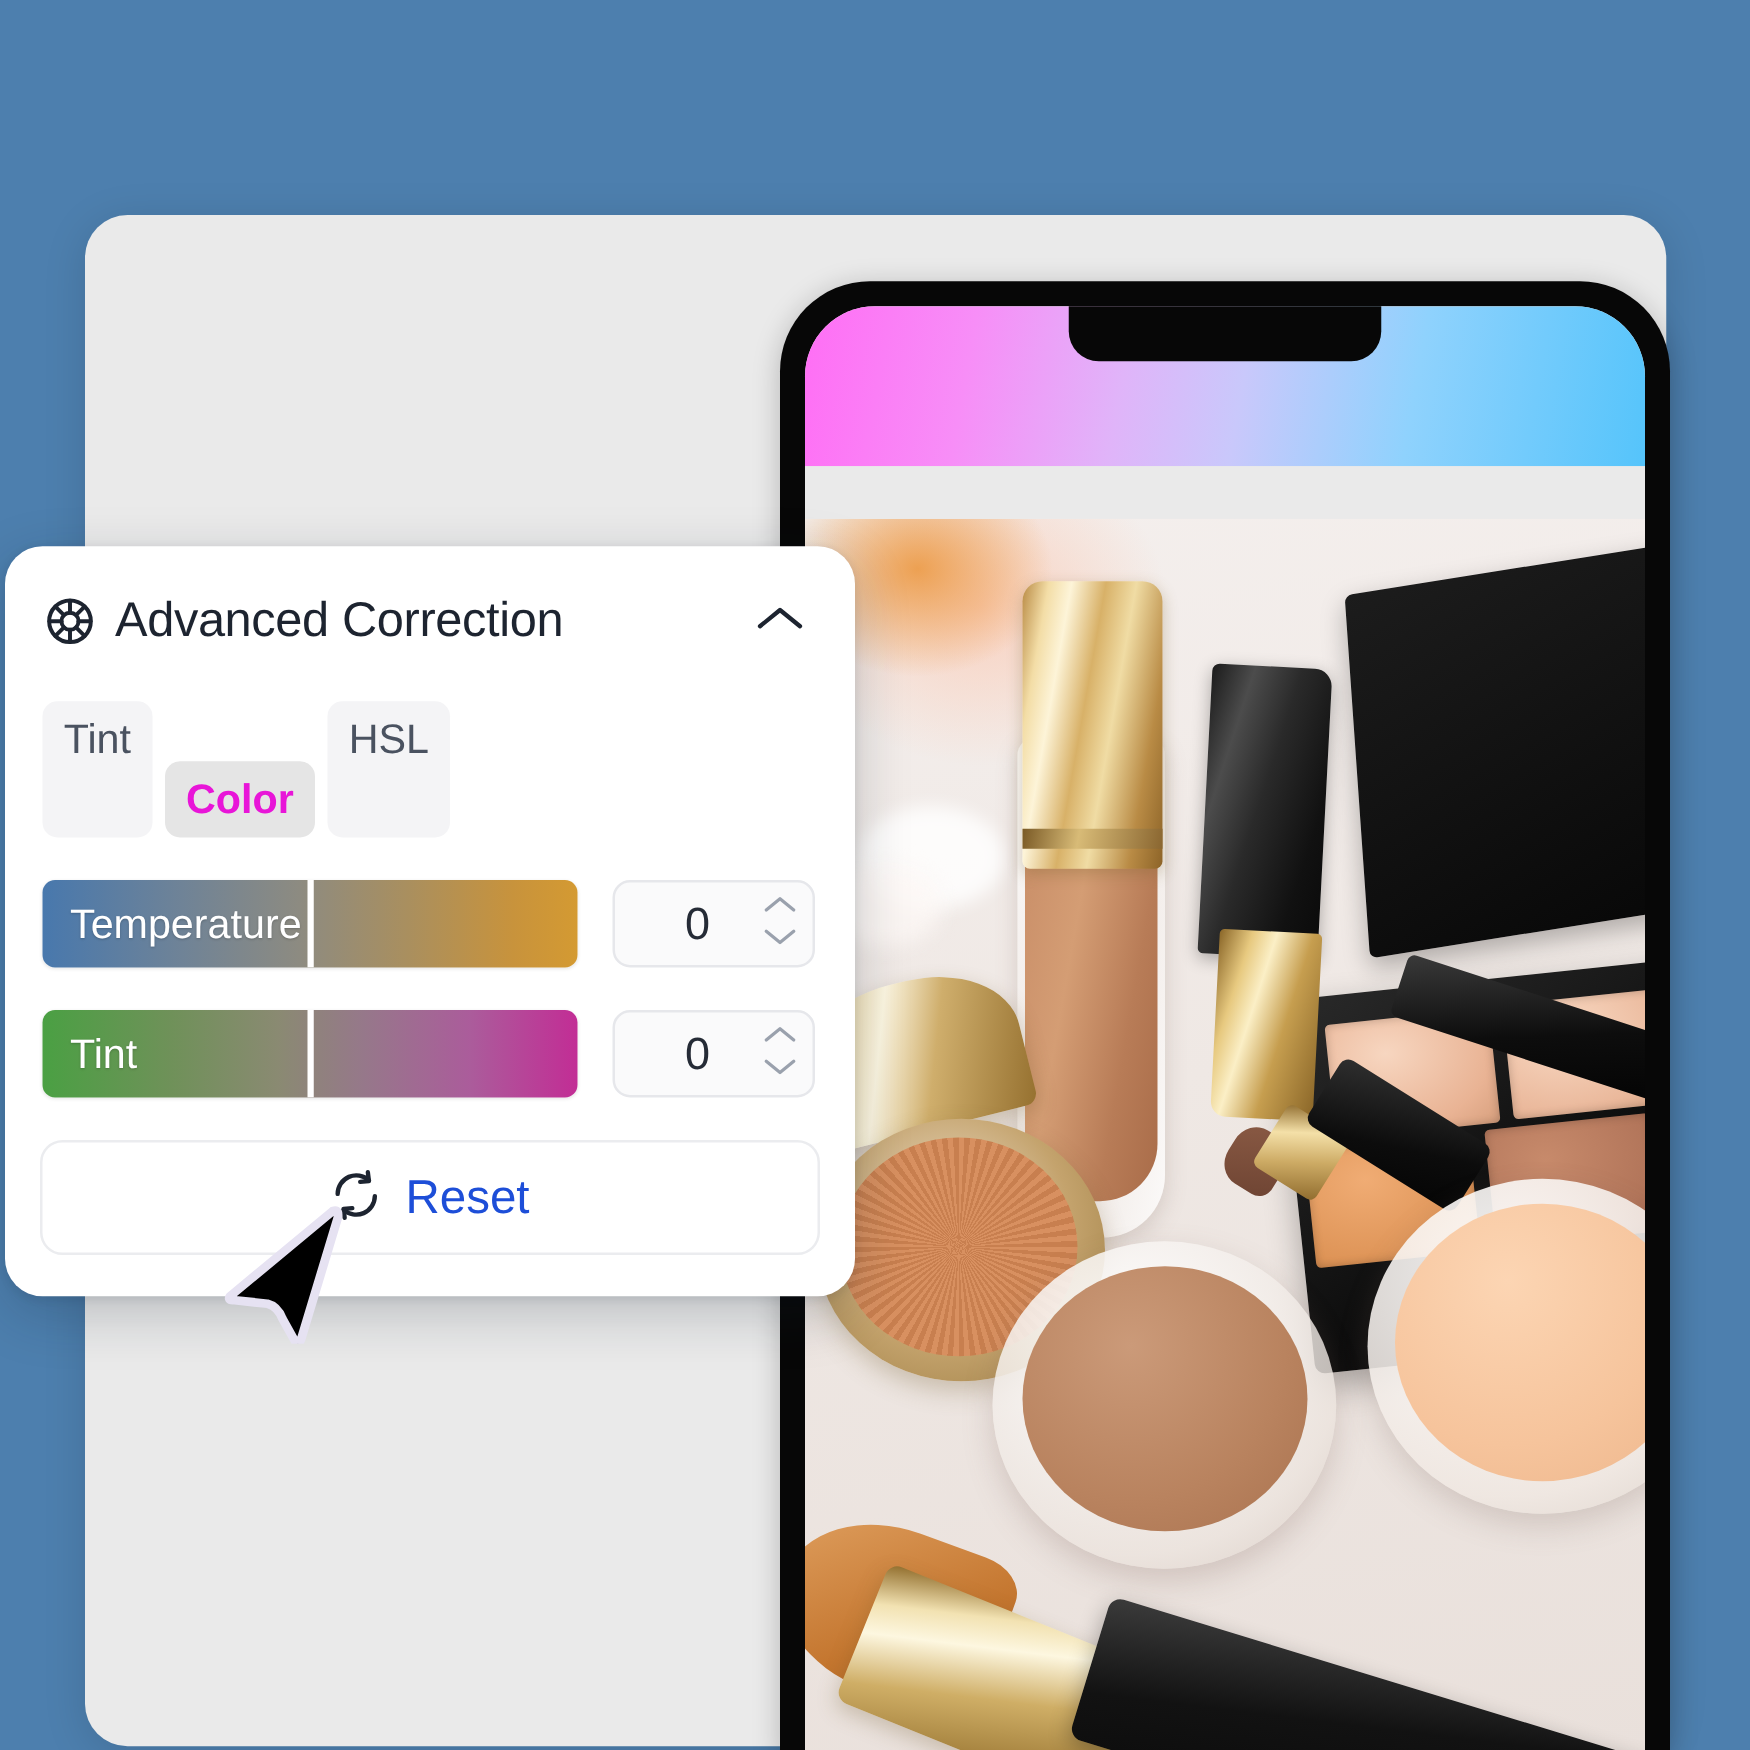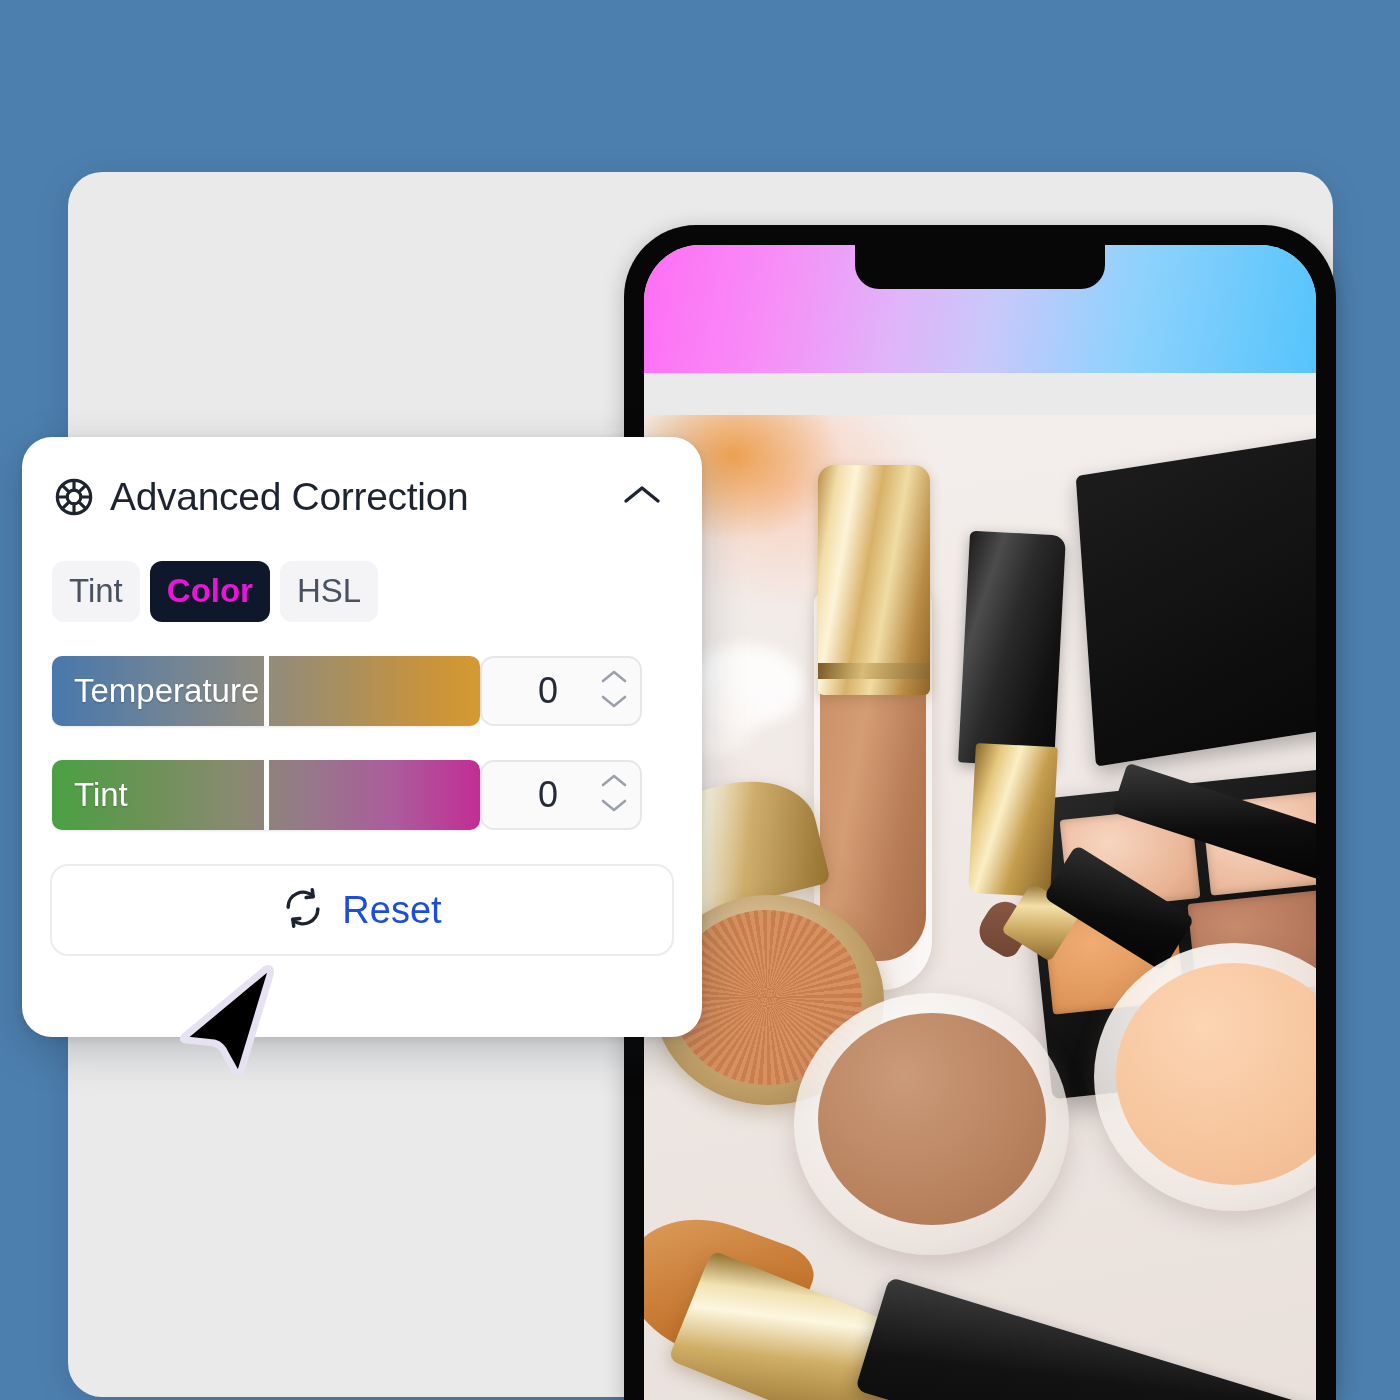--- a/index.html
+++ b/index.html
@@ -299,21 +299,21 @@
     left: 500px; top: 170px; width: 92px; height: 92px;
     border-radius: 50%;
     background: radial-gradient(circle at 40% 35%, #f3e0be, #cfae74);
     filter: blur(5px);
     opacity: 0.9;
   }
 
   
   .panel {
     position: absolute;
-    left: 22px;
+    left: 4px;
     top: 437px;
     width: 680px;
     height: 600px;
     background: #ffffff;
     border-radius: 30px;
     box-shadow: 0 14px 44px rgba(20,30,45,0.22), 0 2px 8px rgba(20,30,45,0.10);
     z-index: 30;
     padding: 30px 28px 26px 28px;
   }
 
@@ -348,29 +348,31 @@
   .tab {
     background: #f4f4f6;
     border-radius: 12px;
     font-size: 33px;
     color: #4a5260;
     padding: 13px 17px 15px 17px;
     white-space: nowrap;
     line-height: 1;
   }
   .tab.active {
-    background: #0f172a;
+    background: #e5e5e5;
     color: #e815d8;
     font-weight: bold;
+    margin-top: 48px;
   }
 
   
   .slider-row {
     display: flex;
     align-items: center;
+    gap: 28px;
     margin-top: 34px;
     padding: 0 2px;
   }
   .slider-track {
     position: relative;
     width: 428px;
     height: 70px;
     border-radius: 10px;
     overflow: hidden;
     flex: none;

